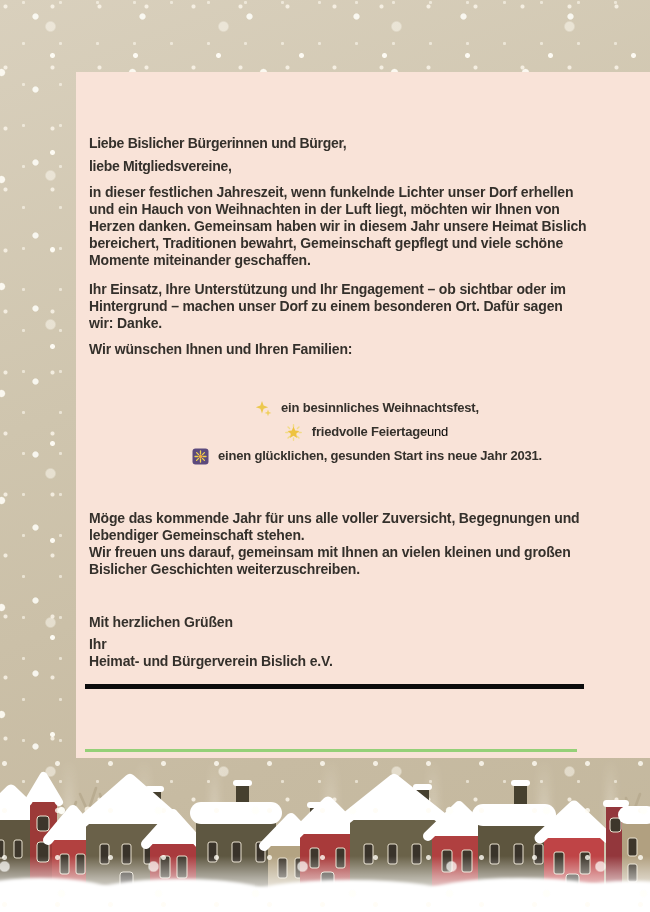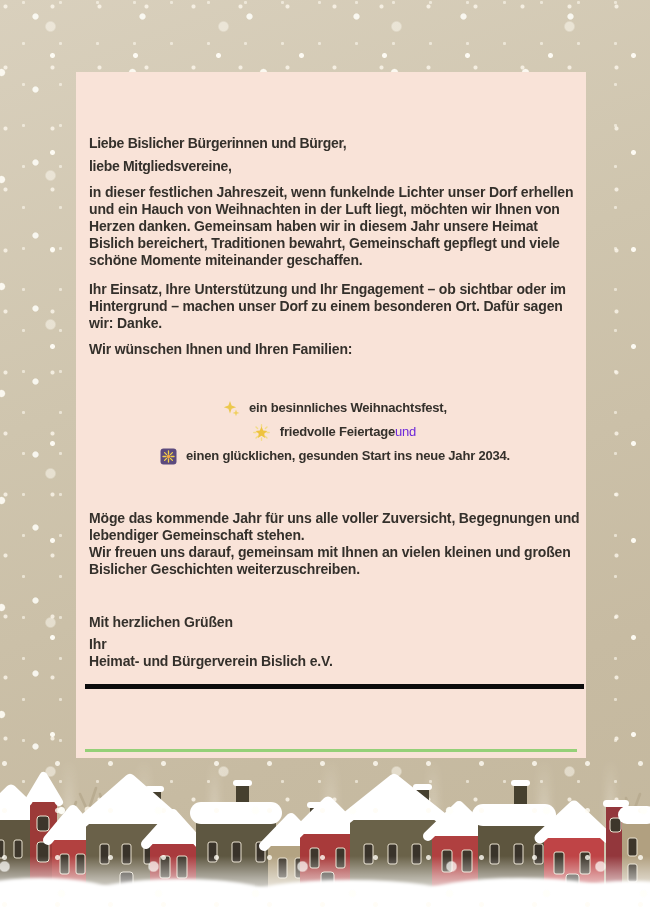--- a/index.html
+++ b/index.html
@@ -18,34 +18,34 @@
       radial-gradient(circle, rgba(255,253,246,0.95) 0 2px,  rgba(255,253,246,0) 3px),
       radial-gradient(circle, rgba(255,250,240,0.75) 0 1.5px, rgba(255,250,240,0) 2.5px),
       radial-gradient(circle, rgba(255,253,246,0.90) 0 3px,  rgba(255,253,246,0) 4.2px),
       radial-gradient(circle, rgba(252,248,238,0.60) 0 1.2px, rgba(252,248,238,0) 2px),
       radial-gradient(circle, rgba(255,255,250,0.85) 0 2.6px, rgba(255,255,250,0) 3.6px),
       radial-gradient(circle, rgba(255,252,244,0.50) 0 4.2px, rgba(255,252,244,0) 5.8px);
     background-size: 83px 97px, 47px 61px, 131px 107px, 37px 41px, 107px 73px, 173px 149px;
     background-position: 11px 7px, 29px 37px, 67px 19px, 5px 23px, 89px 53px, 137px 101px;
   }
   .panel {
-    position:absolute; left:76px; top:72px; width:510px; height:686px;
+    position:absolute; left:76px; top:72px; width:574px; height:686px;
     background:#f9e3d8;
   }
   .content { padding:60px 6px 0 13px; color:#34302b; }
   .salutation { font-size:14px; font-weight:700; line-height:23px; letter-spacing:-0.3px; }
   .para { font-size:14px; font-weight:700; line-height:17px; letter-spacing:-0.15px; max-width:500px; }
   .p1 { margin-top:6px; }
   .p2 { margin-top:12px; }
   .intro { margin-top:9px; }
   .wishes { margin-top:38px; }
   .wish { font-size:13px; font-weight:700; line-height:24px; letter-spacing:-0.2px; display:flex; align-items:center;justify-content:center; }
   .wish-icon { width:18px; height:18px; margin-right:9px; flex:none; display:inline-flex; align-items:center; justify-content:center; }
   .wish-icon svg { width:17px; height:17px; display:block; }
-  .suffix { font-weight:400; color:#6d28d9; }
+  .suffix { font-weight:400; color:#000000; }
   .p3 { margin-top:42px; }
   .closing { margin-top:36px; }
   .signature { margin-top:5px; }
   .divider-black { margin:14px 0 0 -4px; width:499px; height:5px; background:#0c0c0c; }
   .divider-green { position:absolute; left:9px; bottom:6px; width:492px; height:3px; background:#95d078; }
   .village { position:absolute; left:0; bottom:0; width:650px; height:152px; display:block; }
   .village-snow {
     position:absolute; left:0; bottom:0; width:650px; height:152px; pointer-events:none;
     background-image:
       radial-gradient(circle, rgba(255,255,250,0.95) 0 3px,  rgba(255,255,250,0) 4.2px),
@@ -118,21 +118,21 @@
               <line x1="3" y1="8.5" x2="6" y2="8.5"></line>
                 <line x1="11" y1="8.5" x2="14" y2="8.5"></line>
               <line x1="4.6" y1="4.6" x2="6.6" y2="6.6"></line>
                 <line x1="10.4" y1="10.4" x2="12.4" y2="12.4"></line>
               <line x1="12.4" y1="4.6" x2="10.4" y2="6.6"></line>
                 <line x1="6.6" y1="10.4" x2="4.6" y2="12.4"></line>
             </g>
             <circle cx="8.5" cy="8.5" r="1.8" fill="#f5a93d"></circle>
           </svg>
         </span>
-        <span>einen glücklichen, gesunden Start ins neue Jahr 2034.</span>
+        <span>einen glücklichen, gesunden Start ins neue Jahr 2031.</span>
           <span class="suffix"></span>
       </div>
 
     </div>
 
     <div class="para p3">
       <div>Möge das kommende Jahr für uns alle voller Zuversicht, Begegnungen und lebendiger Gemeinschaft stehen.</div>
       <div>Wir freuen uns darauf, gemeinsam mit Ihnen an vielen kleinen und großen Bislicher Geschichten weiterzuschreiben.</div>
     </div>
 

